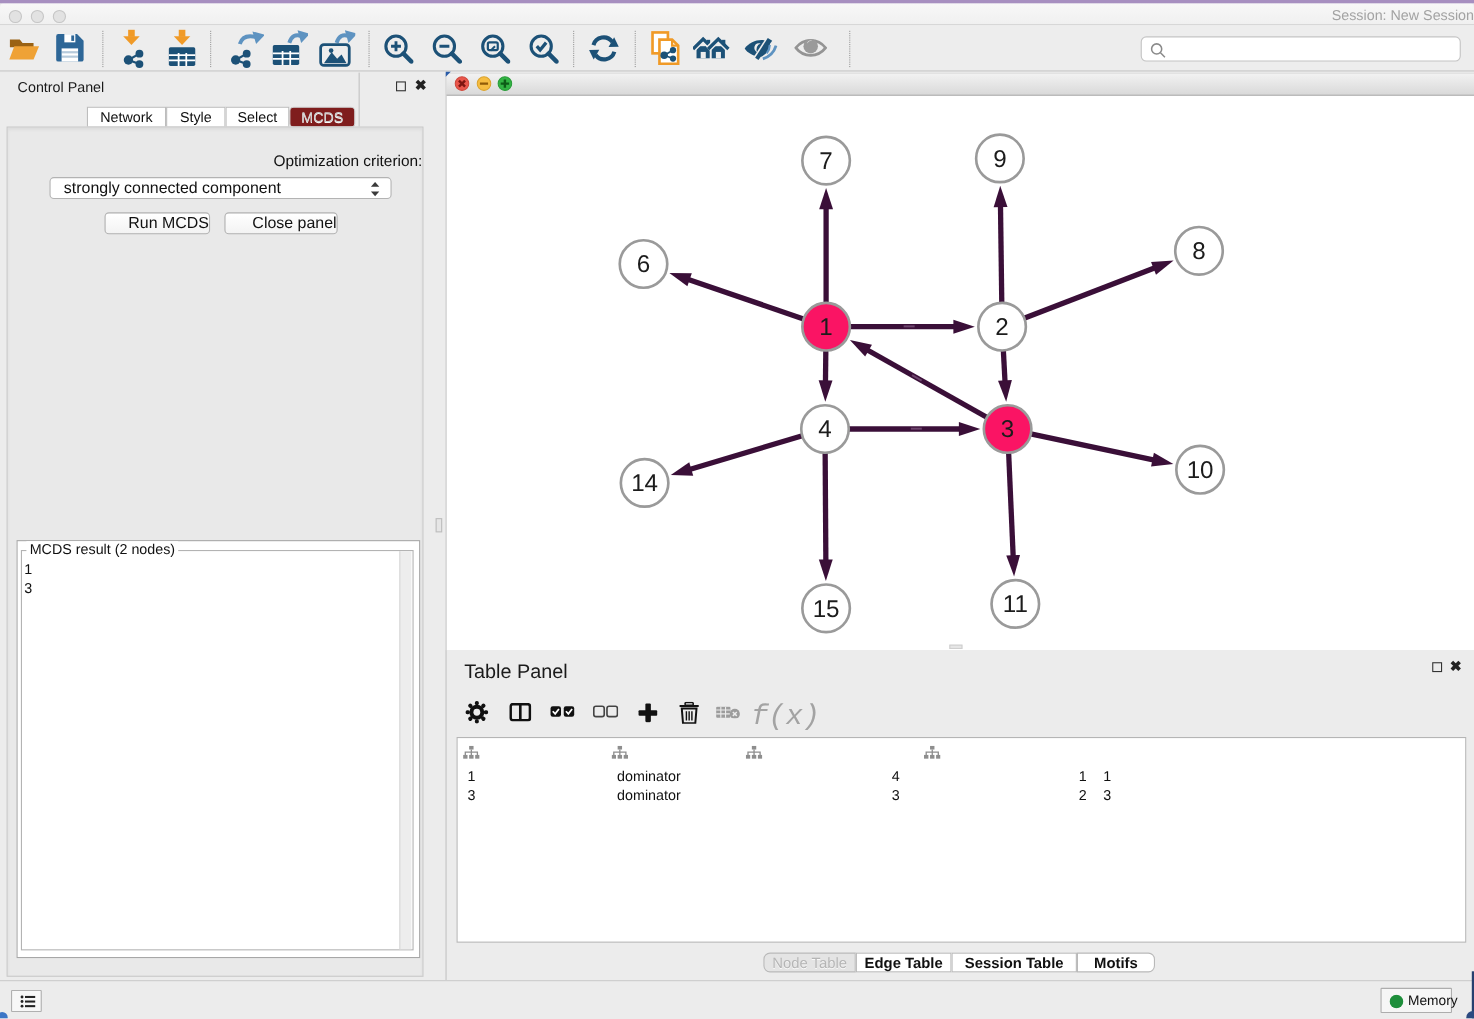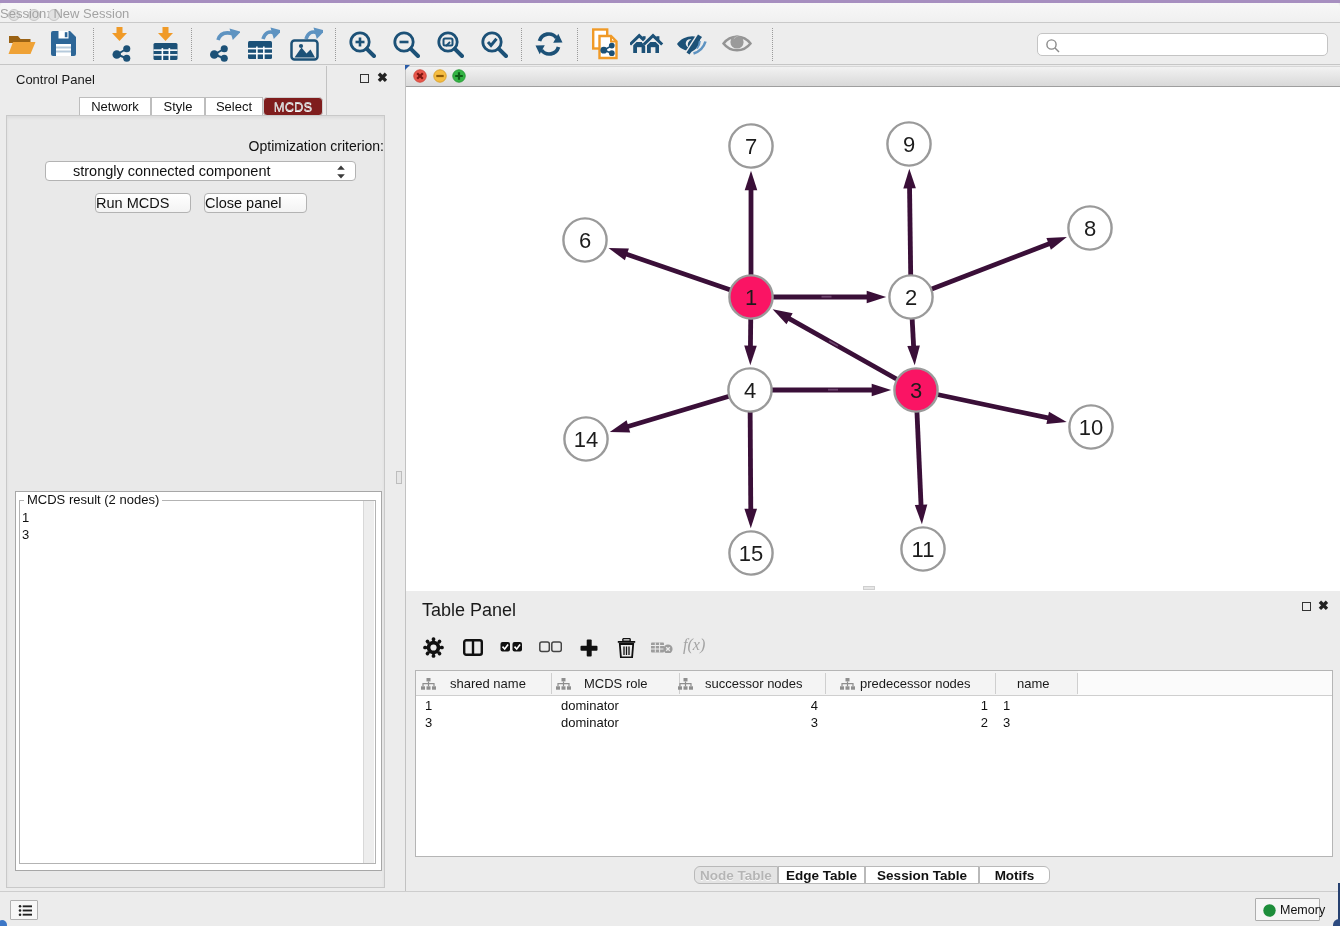--- a/index.html
+++ b/index.html
@@ -2,55 +2,55 @@
 <html><head><meta charset="utf-8"><style>
 * { margin:0; padding:0; box-sizing:border-box; }
 html,body { width:1340px; height:926px; overflow:hidden; }
 body { font-family:"Liberation Sans",sans-serif; background:#ececec; position:relative; }
 .abs { position:absolute; }
 #purple { left:0; top:0; width:1340px; height:3px; background:#a78fc0; }
 #titlebar { left:0; top:2px; width:1340px; height:21px; background:linear-gradient(#f8f8f8,#f0f0f0);
   border-bottom:1px solid #c9c9c9; border-radius:5px 5px 0 0; }
 .mgrey { position:absolute; top:7px; width:12px; height:12px; border-radius:50%;
   background:#e2e2e2; border:1px solid #c6c6c6; }
-#wtitle { left:0; top:6px; width:1340px; text-align:left; font-size:13px; color:#a3a3a3; }
+#wtitle { left:0; top:6px; width:1340px; text-align:right; font-size:13px; color:#a3a3a3; }
 #toolbar { left:0; top:23px; width:1340px; height:42px; background:#ededed; border-bottom:1px solid #c6c6c6; }
 .tsep { position:absolute; top:5px; height:33px; width:0; border-left:1px dotted #9a9a9a; }
 #search { left:1037px; top:10px; width:291px; height:23px; background:#fff; border:1px solid #c4c4c4; border-radius:5px; }
 
 #cpanel { left:0; top:66px; width:327px; height:822px; background:#ececec; border-right:1px solid #c2c2c2; }
 #cp-title { left:16px; top:6px; font-size:13px; color:#1a1a1a; }
 .floatbox { position:absolute; width:9px; height:9px; border:1.6px solid #333; }
 .closex { position:absolute; font-size:13px; font-weight:bold; color:#222; }
 .tab { position:absolute; top:31px; height:19px; background:#fff; border:1px solid #bdbdbd; font-size:13px;
   color:#111; text-align:center; line-height:18px; }
 #tab-mcds { background:#7f1d1d; color:#cfcfcf; border:1px solid #cfcfcf; border-radius:4px;
   text-shadow:0 1px 0 #fafafa; }
 #cp-inner { left:6px; top:49px; width:379px; height:773px; background:#e9e9e9; border:1px solid #c9c9c9;
   box-shadow:inset 0 2px 3px rgba(0,0,0,0.06); }
 #optlabel { left:0; top:22px; width:377px; text-align:right; font-size:14px; color:#111; }
 #combo { left:38px; top:45px; width:311px; height:20px; background:#fff; border:1px solid #b3b3b3;
-  border-radius:4px; font-size:14.5px; color:#111; line-height:18px; padding-left:27px; }
+  border-radius:4px; font-size:14.5px; color:#111; line-height:18px; padding-left:12px; }
 #combo svg { position:absolute; right:9px; top:3px; }
 .btn { position:absolute; top:77px; height:20px; background:linear-gradient(#ffffff,#f3f3f3);
-  border:1px solid #b3b3b3; border-radius:4px; font-size:14.5px; color:#111; text-align:left; line-height:18px; }
+  border:1px solid #b3b3b3; border-radius:4px; font-size:14.5px; color:#111; text-align:right; line-height:18px; }
 #mcdsbox { left:8px; top:375px; width:367px; height:380px; background:#fff; border:1px solid #a7a7a7; }
 #mcdsborder { left:3px; top:8px; width:357px; height:364px; border:1px solid #b3b3b3; }
 #mcdslabel { left:8px; top:0px; background:#fff; padding:0 3px; font-size:13px; color:#111; }
 #mcdsarea { left:6px; top:17px; font-size:13px; color:#111; line-height:17px; }
 #mcdssb { right:7px; top:9px; width:11px; height:362px; background:#ededed; border-left:1px solid #d8d8d8; }
 
 #netwin { left:405px; top:66px; width:935px; height:525px; background:#fff; border-left:1px solid #c2c2c2; }
 #nettitle { left:0; top:0; width:935px; height:21px; background:linear-gradient(#f2f2f2,#d9d9d9);
   border-bottom:1px solid #9e9e9e; border-top:1px solid #d7d7d7; }
 #netname { left:0; top:3px; width:935px; text-align:center; font-size:13px; font-weight:bold; color:#111; letter-spacing:0.7px; }
 
 #tpanel { left:405px; top:591px; width:935px; height:300px; background:#ececec; border-left:1px solid #c2c2c2; }
 #tp-title { left:16px; top:9px; font-size:18px; color:#1a1a1a; }
-#fx { left:683px; top:636px; font-family:Liberation Serif, serif; font-style:italic; font-size:16px; color:#a3a3a3; }
+#fx { left:683px; top:636px; font-family:Liberation Mono, monospace; font-style:italic; font-size:26px; color:#a3a3a3; }
 #ntable { left:415px; top:670px; width:918px; height:187px; background:#fff; border:1px solid #b5b5b5; }
 #thead { left:0; top:0; width:916px; height:25px; background:#f4f4f4; border-bottom:1px solid #cfcfcf; }
 .hsep { position:absolute; top:2px; height:21px; width:0; border-left:1px solid #cfcfcf; }
 .hlabel { position:absolute; top:5px; font-size:13px; color:#1a1a1a; }
 .cell { position:absolute; font-size:13px; color:#111; }
 .btab { position:absolute; top:0; height:18px; border:1px solid #b9b9b9; background:#fff; font-size:13.5px;
   font-weight:bold; color:#111; text-align:center; line-height:17px; }
 #statusbar { left:0; top:891px; width:1340px; height:35px; background:#ececec; border-top:1px solid #cdcdcd; }
 #memory { left:1255px; top:6px; width:65px; height:23px; background:#f6f6f6; border:1px solid #adadad;
   border-radius:1px; font-size:12.5px; color:#111; }
@@ -348,47 +348,34 @@
     </g>
     <g stroke="#ececec" stroke-width="1">
       <path d="M0,3.5 h13 M0,7 h13 M4.3,0.5 v10 M8.6,0.5 v10"></path>
     </g>
     <circle cx="17" cy="7" r="4.6" fill="#9c9c9c"></circle>
     <path d="M15.2,5.2 l3.6,3.6 M18.8,5.2 l-3.6,3.6" stroke="#ececec" stroke-width="1.3"></path>
   </svg>
 <div id="fx" class="abs">f(x)</div>
 
 <div id="ntable" class="abs">
-  <div id="thead" class="abs">
-    <div class="hsep" style="left:135px"></div>
-    <div class="hsep" style="left:263px"></div>
-    <div class="hsep" style="left:409px"></div>
-    <div class="hsep" style="left:579px"></div>
-    <div class="hsep" style="left:661px"></div>
-    <div style="position:absolute;left:662px;top:0;width:254px;height:24px;background:#fbfbfb"></div>
-    <div class="hlabel" style="left:34px">shared name</div>
-    <div class="hlabel" style="left:168px">MCDS role</div>
-    <div class="hlabel" style="left:289px">successor nodes</div>
-    <div class="hlabel" style="left:444px">predecessor nodes</div>
-    <div class="hlabel" style="left:601px">name</div>
-  </div>
   <div class="cell" style="left:9px;top:27px">1</div>
   <div class="cell" style="left:9px;top:44px">3</div>
   <div class="cell" style="left:145px;top:27px">dominator</div>
   <div class="cell" style="left:145px;top:44px">dominator</div>
   <div class="cell" style="left:380px;top:27px;width:22px;text-align:right">4</div>
   <div class="cell" style="left:380px;top:44px;width:22px;text-align:right">3</div>
   <div class="cell" style="left:550px;top:27px;width:22px;text-align:right">1</div>
   <div class="cell" style="left:550px;top:44px;width:22px;text-align:right">2</div>
   <div class="cell" style="left:587px;top:27px">1</div>
   <div class="cell" style="left:587px;top:44px">3</div>
 </div>
 
 <div class="abs" style="left:694px;top:866px">
-  <div class="btab" style="left:0px;width:84px;border-radius:6px 0 0 6px;background:#e4e4e4;color:#b5b5b5;font-weight:bold;text-shadow:0 1px 0 #fafafa">Node Table</div>
+  <div class="btab" style="left:0px;width:84px;border-radius:6px 0 0 6px;background:#e4e4e4;color:#b5b5b5;font-weight:normal;text-shadow:0 1px 0 #fafafa">Node Table</div>
   <div class="btab" style="left:84px;width:87px">Edge Table</div>
   <div class="btab" style="left:171px;width:114px">Session Table</div>
   <div class="btab" style="left:285px;width:71px;border-radius:0 6px 6px 0">Motifs</div>
 </div>
 
 <div class="abs" style="left:396px;top:471px;width:6px;height:13px;border:1px solid #bdbdbd;background:#e6e6e6"></div>
 <div class="abs" style="left:863px;top:586px;width:12px;height:4px;border:1px solid #cfcfcf;background:#e6e6e6"></div>
 
 <div id="statusbar" class="abs">
   <div id="listbtn" class="abs">

